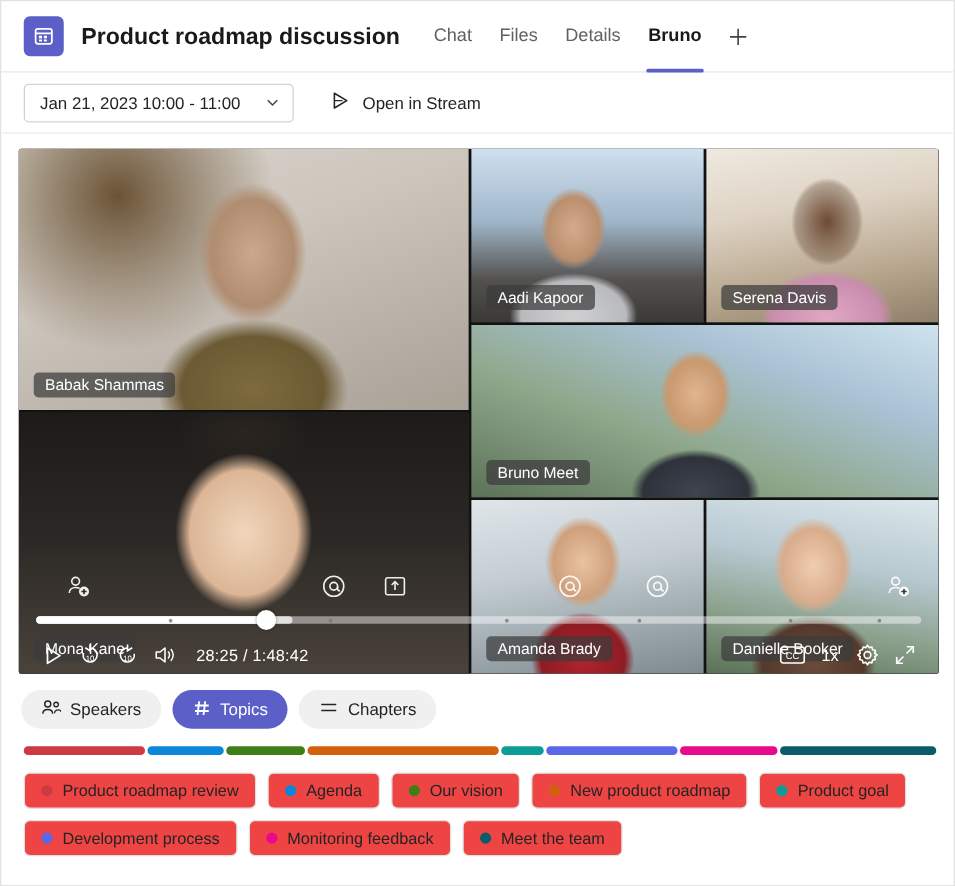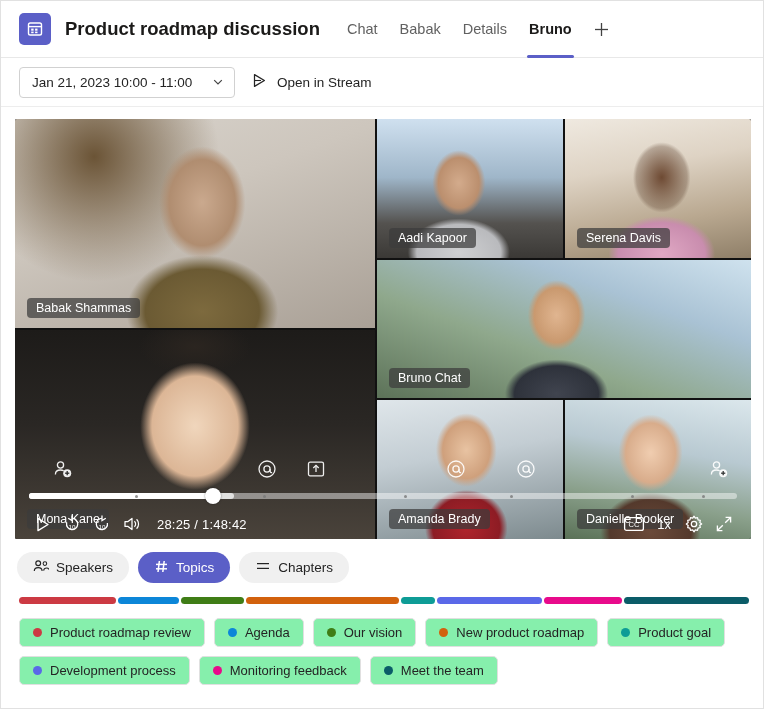--- a/index.html
+++ b/index.html
@@ -55,21 +55,21 @@
     padding: 0 10px; color: #424242; font-size: 20px;
     cursor: pointer;
   }
 
   
   .subbar {
     height: 49px;
     display: flex; align-items: center;
     padding: 0 18px;
     border-bottom: 1px solid #ededed;
-    gap: 10px;
+    gap: 23px;
   }
   .date-picker {
     display: flex; align-items: center; justify-content: space-between;
     height: 31px; min-width: 216px;
     border: 1px solid #d1d1d1; border-radius: 4px;
     background: #fff; padding: 0 9px 0 12px;
     font-size: 13.5px; color: #242424; cursor: pointer;
   }
   .chev { margin-left: 12px; display: flex; align-items: center; }
   .stream-btn {
@@ -220,21 +220,21 @@
 
   
   .chips {
     display: flex; flex-wrap: wrap; gap: 9px;
     margin: 14px 14px 0 18px;
   }
   .chip {
     display: flex; align-items: center; gap: 8px;
     height: 29px; padding: 12px 13px;
     border: 1px solid #e0e0e0; border-radius: 5px;
-    background: #86efac; color: #242424;
+    background: #ef4444; color: #242424;
     font-size: 13px; cursor: pointer;
     white-space: nowrap;
   }
   .dot { width: 9px; height: 9px; border-radius: 50%; flex: 0 0 auto; }
 </style>
 </head>
 <body>
 
 <div class="app">
 
@@ -245,21 +245,21 @@
         <line x1="2.5" y1="6.6" x2="15.5" y2="6.6" stroke="#fff" stroke-width="1.4"></line>
         <rect x="5.2" y="8.6" width="2.4" height="2.1" fill="#fff"></rect>
         <rect x="9.1" y="8.6" width="2.4" height="2.1" fill="#fff"></rect>
         <rect x="5.2" y="11.6" width="2.4" height="1.6" fill="#fff"></rect>
         <rect x="9.1" y="11.6" width="2.4" height="1.6" fill="#fff"></rect>
       </svg>
     </div>
     <div class="title">Product roadmap discussion</div>
     <div class="tabs">
       <div class="tab">Chat</div>
-      <div class="tab">Babak</div>
+      <div class="tab">Files</div>
       <div class="tab">Details</div>
       <div class="tab active">Bruno</div>
       <div class="tab-add">
         <svg width="17" height="17" viewBox="0 0 17 17">
           <line x1="8.5" y1="2" x2="8.5" y2="15" stroke="#424242" stroke-width="1.3"></line>
           <line x1="2" y1="8.5" x2="15" y2="8.5" stroke="#424242" stroke-width="1.3"></line>
         </svg>
       </div>
     </div>
   </div>
@@ -305,21 +305,21 @@
             <div class="name-chip">Aadi Kapoor</div>
           </div>
           <div class="tile">
             <div class="bg sc3"></div>
             <div class="name-chip">Serena Davis</div>
           </div>
         </div>
         <div class="row-right">
           <div class="tile">
             <div class="bg sc5"></div>
-            <div class="name-chip">Bruno Chat</div>
+            <div class="name-chip">Bruno Meet</div>
           </div>
         </div>
         <div class="row-right">
           <div class="tile">
             <div class="bg sc7"></div>
             <div class="name-chip">Amanda Brady</div>
           </div>
           <div class="tile">
             <div class="bg sc8"></div>
             <div class="name-chip">Danielle Booker</div>

